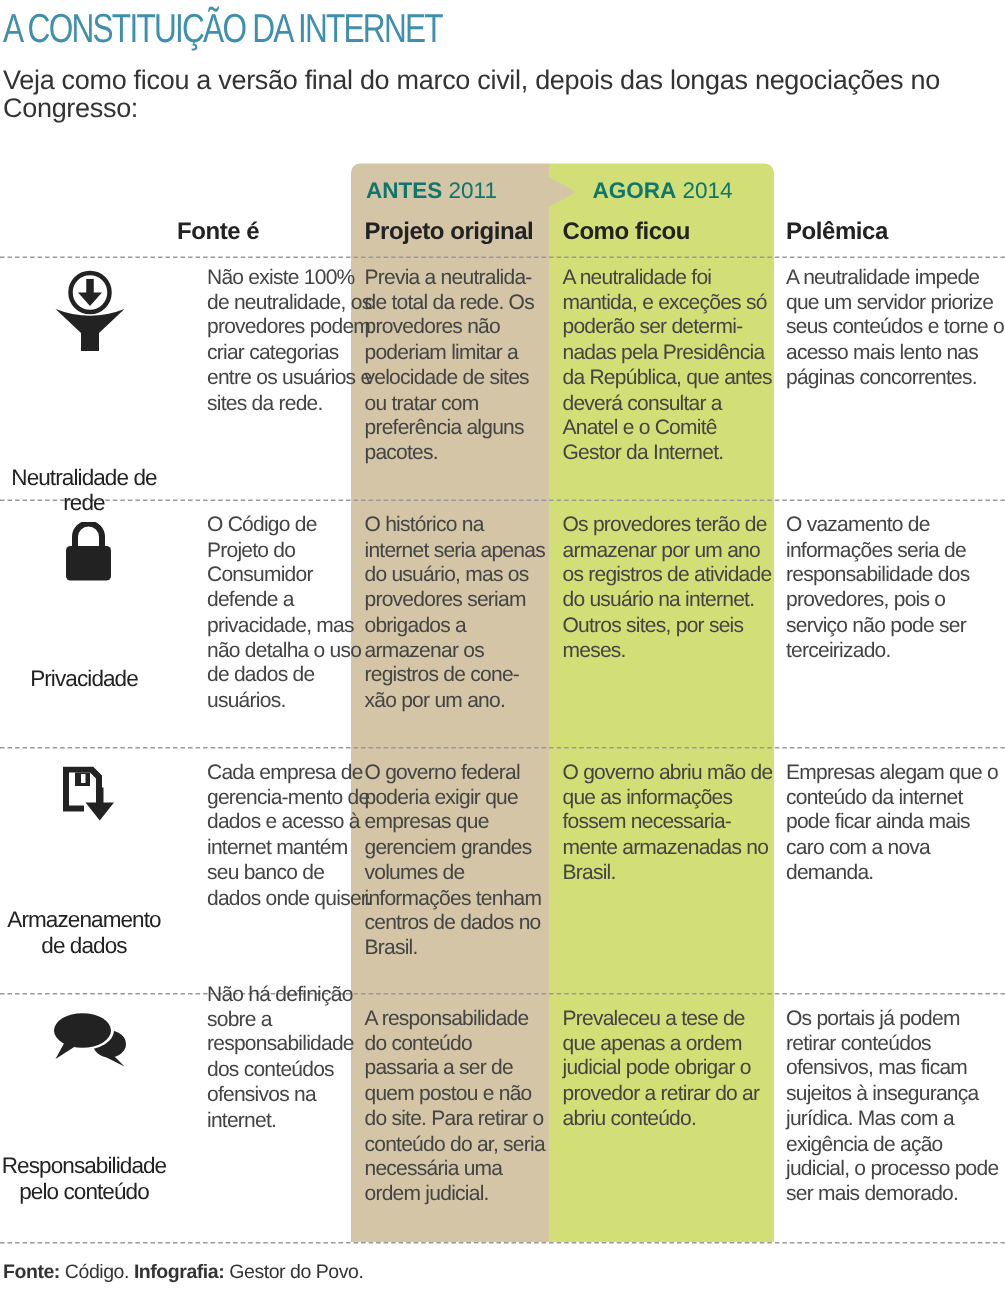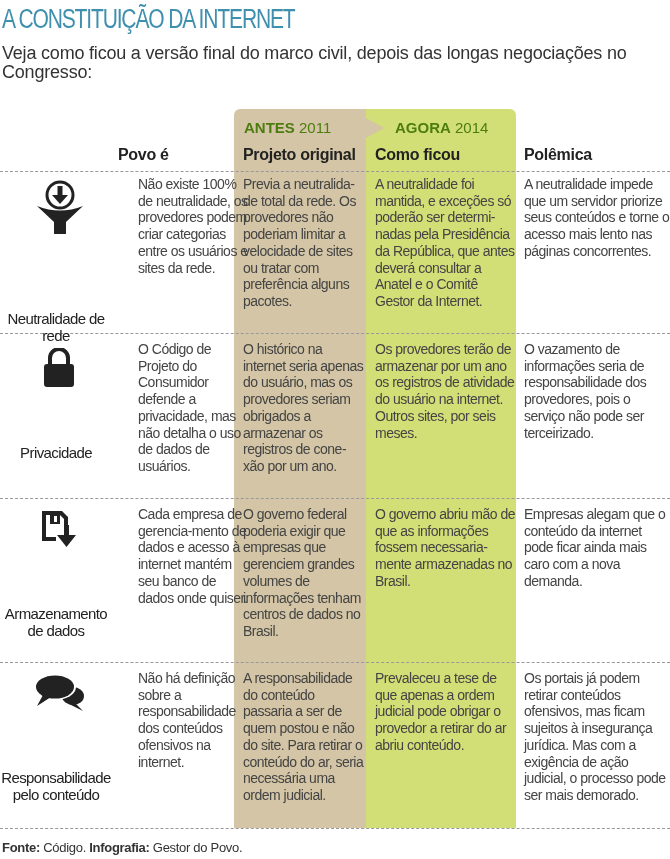--- a/index.html
+++ b/index.html
@@ -3,21 +3,21 @@
 <meta charset="utf-8">
 <style>
   * { box-sizing: border-box; margin: 0; padding: 0; }
   body { width: 670px; height: 859px; background: #ffffff; font-family: "Liberation Sans", sans-serif; color: #222; position: relative; overflow: hidden; }
   .title { position: absolute; left: 2px; top: 4px; font-size: 27px; color: #3f8fae; letter-spacing: -1.5px; transform: scaleX(0.78); transform-origin: left top; white-space: nowrap; font-weight: normal; }
   .subtitle { position: absolute; left: 2px; top: 44px; width: 670px; font-size: 18px; line-height: 19px; color: #333; letter-spacing: -0.2px; }
   .band-antes { position: absolute; left: 234px; top: 109px; width: 132px; height: 719px; background: #d3c5a5; border-top-left-radius: 6px; }
   .band-agora { position: absolute; left: 366px; top: 109px; width: 150px; height: 719px; background: #d2df77; border-top-right-radius: 6px; }
   .arrow { position: absolute; left: 366px; top: 118px; width: 0; height: 0; border-top: 10px solid transparent; border-bottom: 10px solid transparent; border-left: 18px solid #d3c5a5; }
   .arrow-stem { position: absolute; left: 366px; top: 123px; width: 10px; height: 10px; background: #d3c5a5; }
-  .era { position: absolute; top: 119px; font-size: 15px; color: #4d7c0f; white-space: nowrap; }
+  .era { position: absolute; top: 119px; font-size: 15px; color: #0f766e; white-space: nowrap; }
   .era b { font-weight: bold; }
   .era span.y { font-weight: normal; }
   .era-antes { left: 244px; }
   .era-agora { left: 395px; }
   .colhead { position: absolute; top: 146px; font-size: 16px; font-weight: bold; color: #222; white-space: nowrap; letter-spacing: -0.3px; }
   .sep { position: absolute; left: 0; width: 670px; height: 0; border-top: 1px dashed #999; }
   .rowlabel { position: absolute; left: 0; width: 112px; text-align: center; font-size: 15px; line-height: 17px; color: #222; letter-spacing: -0.6px; margin-top: 48px; }
   .icon { position: absolute; }
   .cell { position: absolute; font-size: 14px; line-height: 16.7px; color: #444; letter-spacing: -0.5px; }
   .c1 { left: 118px; width: 114px; margin-left: 20px; }
@@ -34,21 +34,21 @@
 <div class="subtitle">Veja como ficou a versão final do marco civil, depois das longas negociações no Congresso:</div>
 
 <div class="band-antes"></div>
 <div class="band-agora"></div>
 <div class="arrow-stem"></div>
 <div class="arrow"></div>
 
 <div class="era era-antes"><b>ANTES</b> <span class="y">2011</span></div>
 <div class="era era-agora"><b>AGORA</b> <span class="y">2014</span></div>
 
-<div class="colhead" style="left:118px">Povo é</div>
+<div class="colhead" style="left:118px">Fonte é</div>
 <div class="colhead" style="left:243px">Projeto original</div>
 <div class="colhead" style="left:375px">Como ficou</div>
 <div class="colhead" style="left:524px">Polêmica</div>
 
 <div class="sep" style="top:171px"></div>
 <div class="sep" style="top:333px"></div>
 <div class="sep" style="top:498px"></div>
 <div class="sep" style="top:662px"></div>
 <div class="sep" style="top:828px"></div>
 
@@ -95,21 +95,21 @@
 
 <div>
   <svg class="icon" style="left:33px;top:673px" width="54" height="40" viewBox="0 0 54 40">
     <ellipse cx="40" cy="23" rx="11" ry="9" fill="#222"></ellipse>
     <polygon points="42,30 50,38 36,31" fill="#222"></polygon>
     <ellipse cx="22" cy="14" rx="21" ry="13" fill="#fff"></ellipse>
     <ellipse cx="22" cy="14" rx="19" ry="11.5" fill="#222"></ellipse>
     <polygon points="10,22 4,33 18,24" fill="#222"></polygon>
   </svg>
   <div class="rowlabel" style="top:721px">Responsabilidade pelo conteúdo</div>
-  <div class="cell c1" style="top:670px">Não há definição sobre a responsabilidade dos conteúdos ofensivos na internet.</div>
+  <div class="cell c1" style="top:654px">Não há definição sobre a responsabilidade dos conteúdos ofensivos na internet.</div>
   <div class="cell c2" style="top:670px">A responsabilidade do conteúdo passaria a ser de quem postou e não do site. Para retirar o conteúdo do ar, seria necessária uma ordem judicial.</div>
   <div class="cell c3" style="top:670px">Prevaleceu a tese de que apenas a ordem judicial pode obrigar o provedor a retirar do ar abriu conteúdo.</div>
   <div class="cell c4" style="top:670px">Os portais já podem retirar conteúdos ofensivos, mas ficam sujeitos à insegurança jurídica. Mas com a exigência de ação judicial, o processo pode ser mais demorado.</div>
 </div>
 
 <div class="footer">
   <b>Fonte:</b> <span>Código.</span> <b>Infografia:</b> <span>Gestor do Povo.</span>
 </div>
 
 </body></html>

